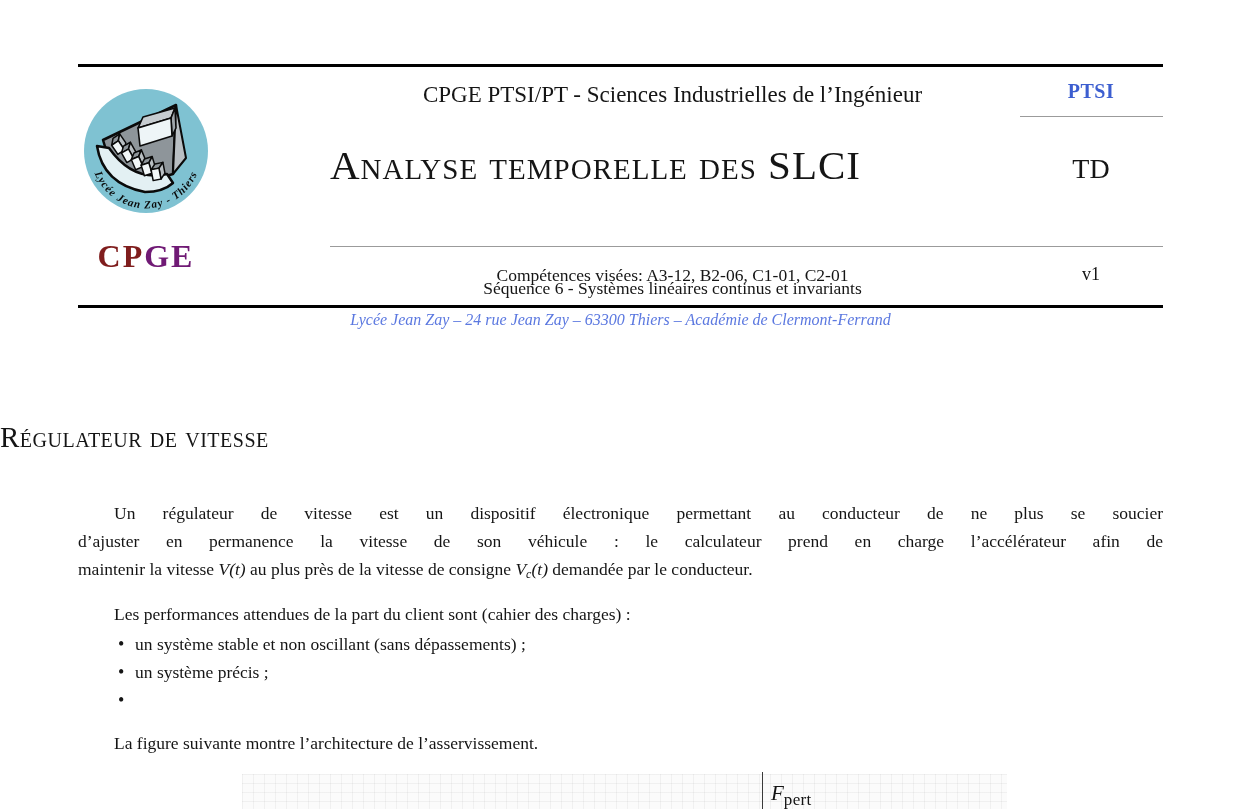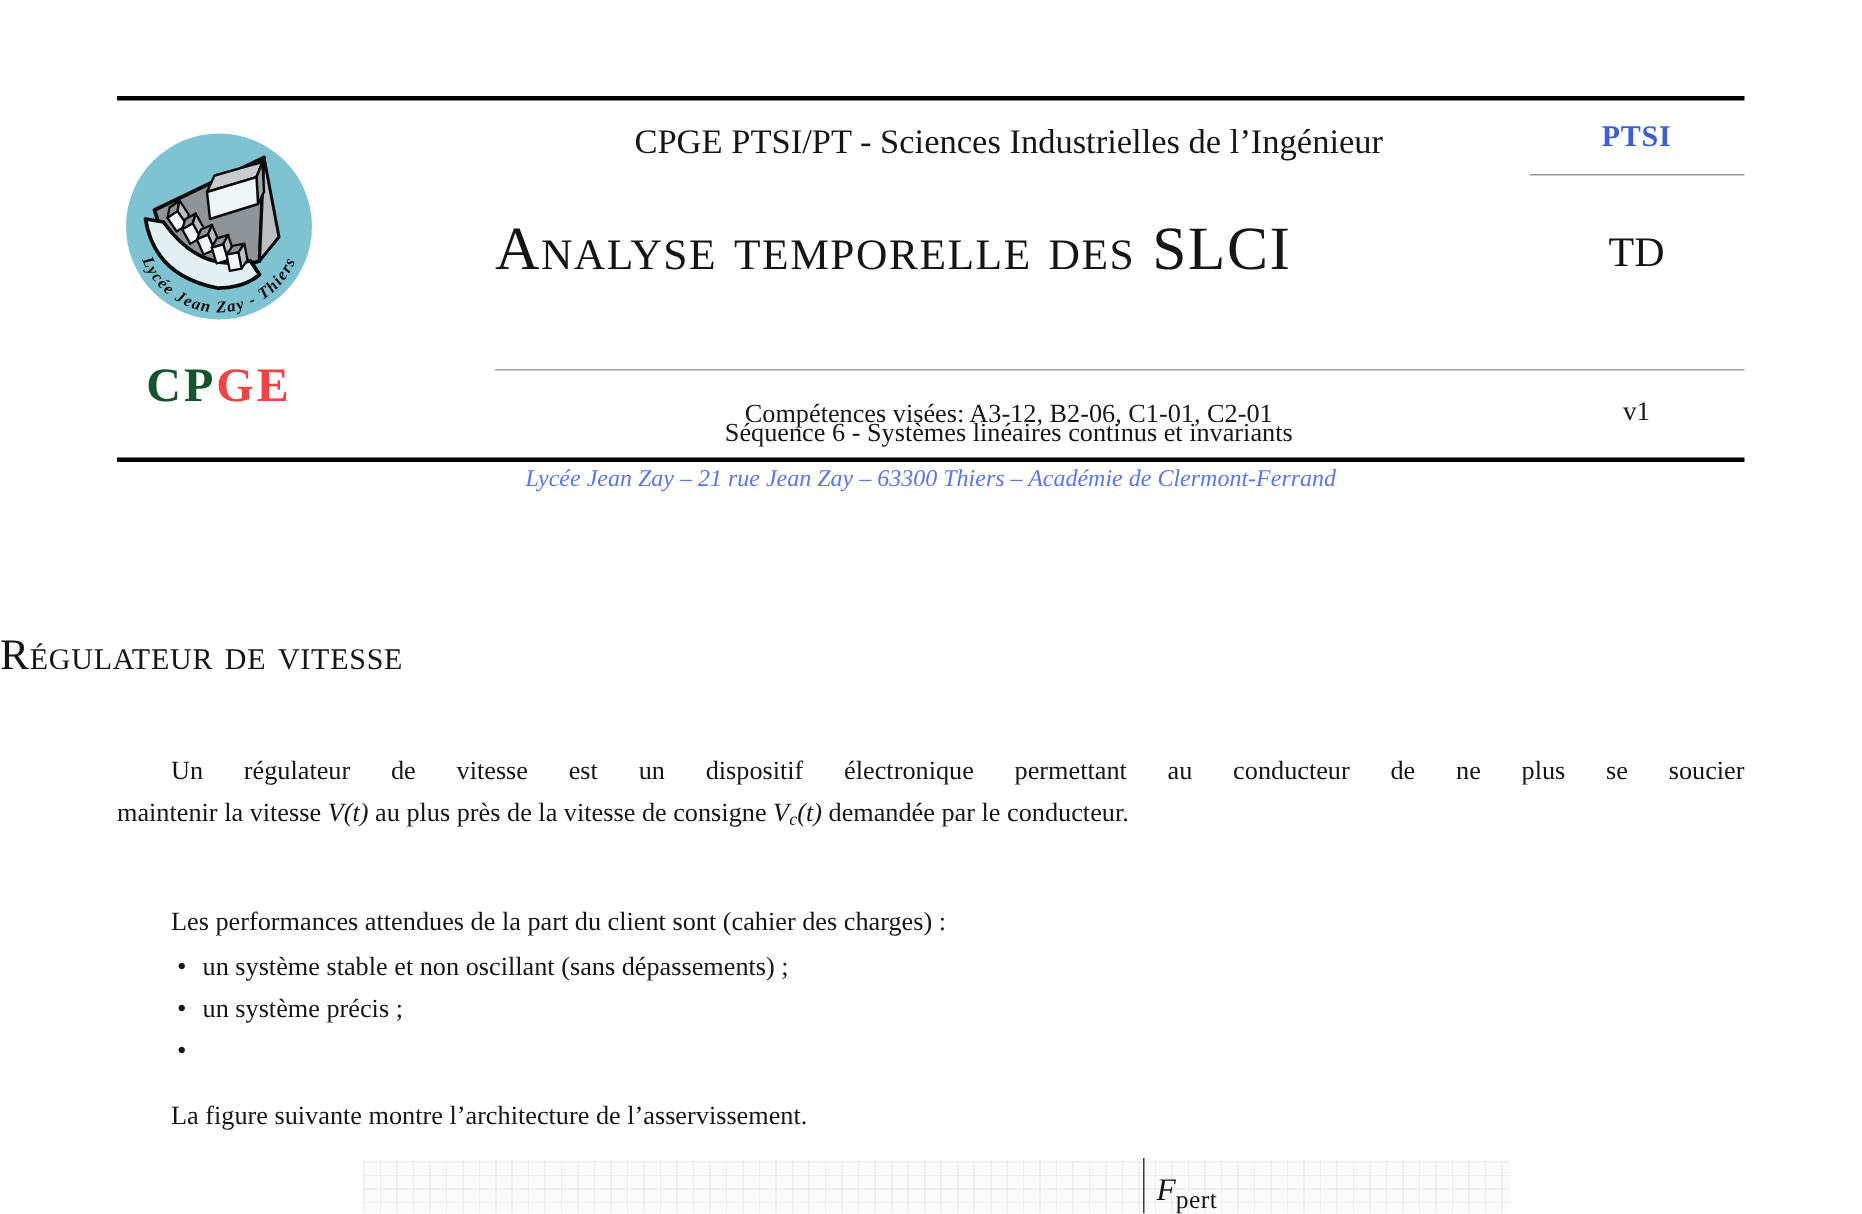--- a/index.html
+++ b/index.html
@@ -19,22 +19,22 @@
   }
   .competences{left:330px;top:253px;width:685px;text-align:center;font-size:17.5px;margin-top:12px;}
   .sequence{left:330px;top:278px;width:685px;text-align:center;font-size:17.5px;}
   .track{left:1018px;top:80px;width:146px;text-align:center;font-size:20px;font-weight:bold;color:#3c5ed0;letter-spacing:0.5px;}
   .doc-type{left:1018px;top:153px;width:146px;text-align:center;font-size:28px;}
   .version{left:1018px;top:264px;width:146px;text-align:center;font-size:18px;}
   .address{left:0;top:311px;width:1241px;text-align:center;font-style:italic;font-size:16px;color:#5b78e0;}
   
   .logo-box{left:83px;top:88px;width:126px;height:126px;}
   .cpge-wordmark{left:78px;top:238px;width:136px;text-align:center;font-size:32px;font-weight:bold;letter-spacing:2px;white-space:nowrap;}
-  .cpge-gray{color:#14532d;font-family:Liberation Serif, serif;}
-  .cpge-blue{color:#ef4444;}
+  .cpge-gray{color:#7f1d1d;font-family:Liberation Serif, serif;}
+  .cpge-blue{color:#701a75;}
   
   .section-title{left:0;top:421px;width:1241px;font-size:29px;font-variant:small-caps;letter-spacing:0.5px;}
   .body-text{font-size:17.5px;line-height:28px;}
   .intro{left:78px;top:499px;width:1085px;}
   .jline{text-align:justify;text-align-last:justify;}
   .indent{text-indent:36px;}
   .mi{font-style:italic;}
   .msub{font-size:12px;font-style:italic;vertical-align:-3px;}
   .req-intro{left:78px;top:600px;width:1085px;padding-left:36px;box-sizing:border-box;}
   .req-list{left:78px;top:630px;width:1085px;}
@@ -112,26 +112,27 @@
 <div class="abs rule-thin" style="left:330px;top:246px;width:833px;"></div>
 <div class="abs competences">Compétences visées: A3-12, B2-06, C1-01, C2-01</div>
 <div class="abs sequence">Séquence 6 - Systèmes linéaires continus et invariants</div>
 
 <div class="abs track">PTSI</div>
 <div class="abs rule-thin" style="left:1020px;top:116px;width:143px;"></div>
 <div class="abs doc-type">TD</div>
 <div class="abs version">v1</div>
 
 <div class="abs rule-thick" style="left:78px;top:305px;width:1085px;"></div>
-<div class="abs address">Lycée Jean Zay – 21 rue Jean Zay – 63300 Thiers – Académie de Clermont-Ferrand</div>
+<div class="abs address">Lycée Jean Zay – 24 rue Jean Zay – 63300 Thiers – Académie de Clermont-Ferrand</div>
 
 <div class="abs section-title">Régulateur de vitesse</div>
 
 <div class="abs intro body-text">
   <div class="jline indent">Un régulateur de vitesse est un dispositif électronique permettant au conducteur de ne plus se soucier</div>
+  <div class="jline">d’ajuster en permanence la vitesse de son véhicule : le calculateur prend en charge l’accélérateur afin de</div>
   <div><span>maintenir la vitesse </span><span class="mi">V(t)</span><span> au plus près de la vitesse de consigne </span><span class="mi">V</span><span class="msub">c</span><span class="mi">(t)</span><span> demandée par le conducteur.</span></div>
 </div>
 
 <div class="abs req-intro body-text">Les performances attendues de la part du client sont (cahier des charges) :</div>
 
 <div class="abs req-list body-text">
   <div class="req-item">
     <span class="bullet">•</span>
     <span>un système stable et non oscillant (sans dépassements) ;</span>
   </div>

